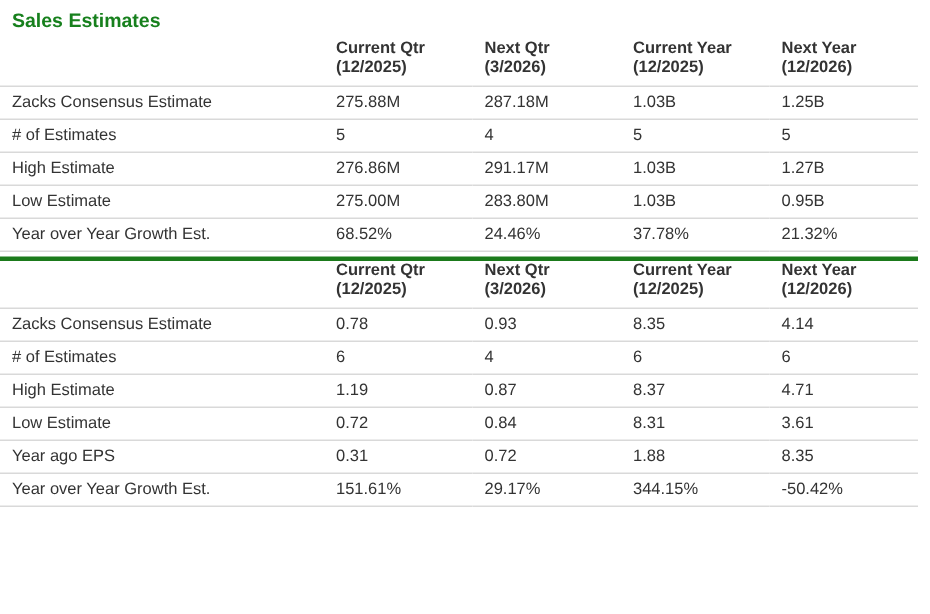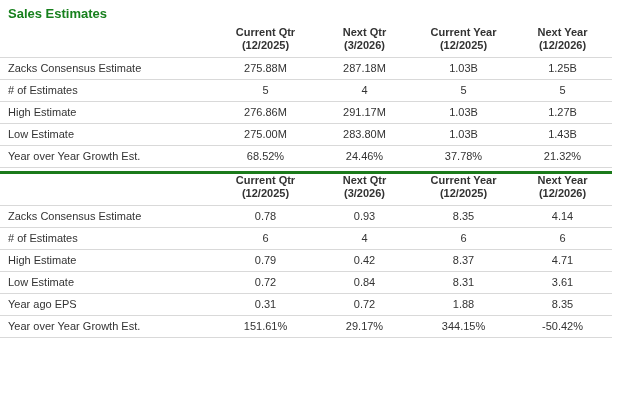--- a/index.html
+++ b/index.html
@@ -39,21 +39,21 @@
   .est-table th.lbl { text-align: left; }
   .est-table .hline { display: block; }
   .est-table td {
     font-size: 11px;
     line-height: 13px;
     padding: 4px 8px;
     border-top: 1px solid #d9d9d9;
     background: #ffffff;
   }
   .est-table { border-bottom: 1px solid #d9d9d9; }
-  .est-table td.val, .est-table th.val { text-align: center; }
+  .est-table td.val, .est-table th.val { text-align: left; }
   .est-table col.c-label { width: auto; }
   .est-table col.c-num { width: 99px; }
   .divider {
     height: 3px;
     background: #1b7a1b;
     margin-top: 3px;
   }
 </style>
 </head>
 <body>
@@ -112,21 +112,21 @@
           <td class="val">276.86M</td>
           <td class="val">291.17M</td>
           <td class="val">1.03B</td>
           <td class="val">1.27B</td>
         </tr>
         <tr>
           <td class="lbl">Low Estimate</td>
           <td class="val">275.00M</td>
           <td class="val">283.80M</td>
           <td class="val">1.03B</td>
-          <td class="val">1.43B</td>
+          <td class="val">0.95B</td>
         </tr>
         <tr>
           <td class="lbl">Year over Year Growth Est.</td>
           <td class="val">68.52%</td>
           <td class="val">24.46%</td>
           <td class="val">37.78%</td>
           <td class="val">21.32%</td>
         </tr>
       </tbody>
     </table>
@@ -175,22 +175,22 @@
         </tr>
         <tr>
           <td class="lbl"># of Estimates</td>
           <td class="val">6</td>
           <td class="val">4</td>
           <td class="val">6</td>
           <td class="val">6</td>
         </tr>
         <tr>
           <td class="lbl">High Estimate</td>
-          <td class="val">0.79</td>
-          <td class="val">0.42</td>
+          <td class="val">1.19</td>
+          <td class="val">0.87</td>
           <td class="val">8.37</td>
           <td class="val">4.71</td>
         </tr>
         <tr>
           <td class="lbl">Low Estimate</td>
           <td class="val">0.72</td>
           <td class="val">0.84</td>
           <td class="val">8.31</td>
           <td class="val">3.61</td>
         </tr>

